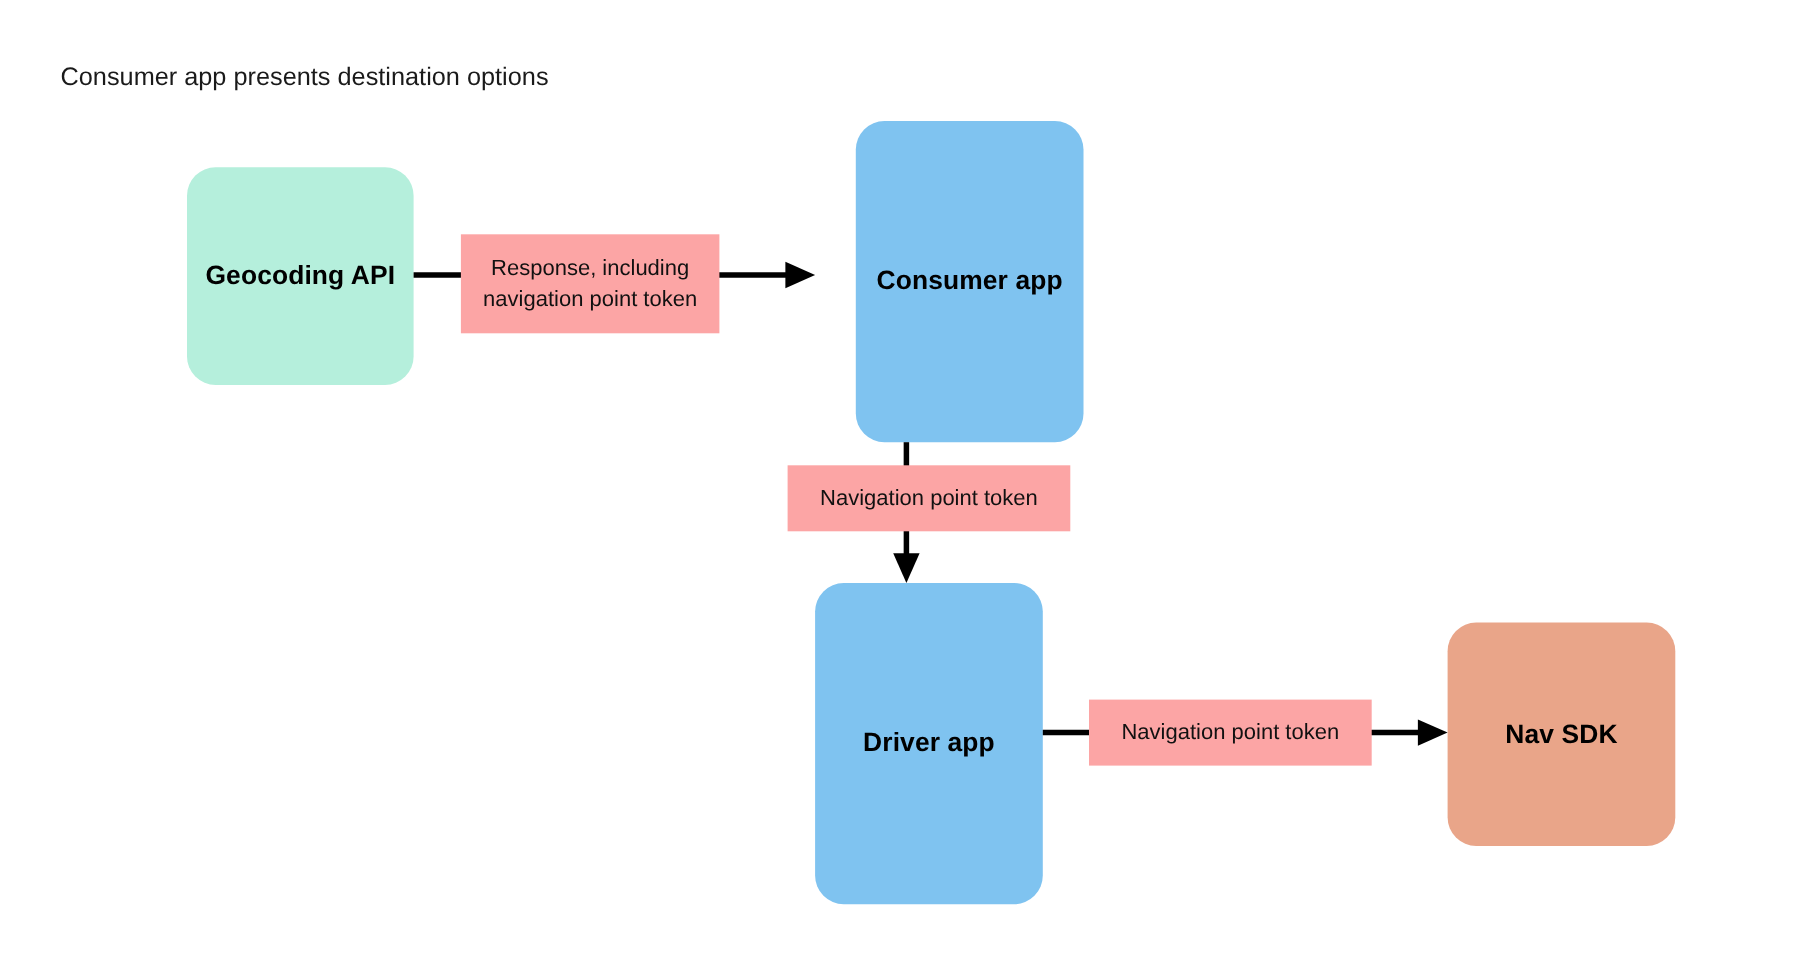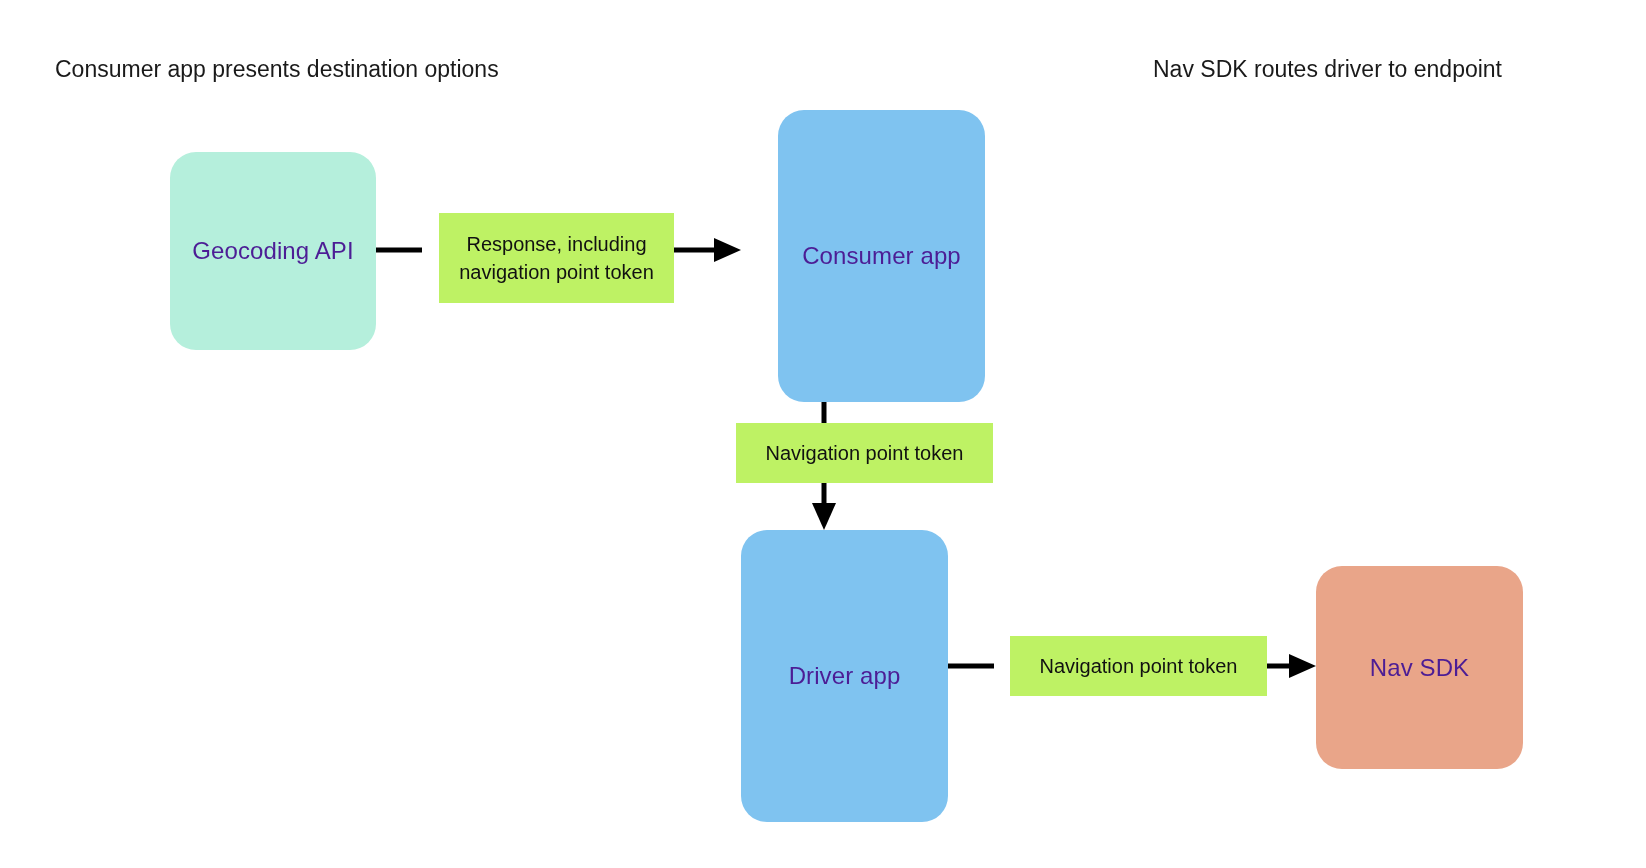--- a/index.html
+++ b/index.html
@@ -41,22 +41,22 @@
   .node {
     position: absolute;
     border-radius: 26px;
     display: flex;
     align-items: center;
     justify-content: center;
     box-sizing: border-box;
   }
   .node-label {
     font-size: 24px;
-    font-weight: 400;
-    color: #4c1d95;
+    font-weight: 700;
+    color: #000000;
     text-align: center;
     letter-spacing: 0.1px;
     white-space: nowrap;
   }
 
   #node-geocoding-api {
     left: 170px; top: 152px;
     width: 206px; height: 198px;
     background: #b5efdc;
   }
@@ -73,27 +73,26 @@
   }
   #node-nav-sdk {
     left: 1316px; top: 566px;
     width: 207px; height: 203px;
     background: #e9a589;
   }
 
   
   .edge-label {
     position: absolute;
-    background: #bef264;
+    background: #fca5a5;
     display: flex;
     align-items: center;
     justify-content: center;
     box-sizing: border-box;
     z-index: 3;
-    margin-left: 20px;
   }
   .edge-label-text {
     font-size: 20px;
     line-height: 28px;
     text-align: center;
     color: #111111;
     padding: 0 8px;
   }
   #edge-label-response {
     left: 419px; top: 213px;
@@ -123,21 +122,20 @@
     fill: none;
   }
   .arrow-head { fill: #000000; }
 </style>
 </head>
 <body>
 
 <div class="canvas">
 
   <div id="heading-0" class="col-heading">Consumer app presents destination options</div>
-  <div id="heading-2" class="col-heading">Nav SDK routes driver to endpoint</div>
 
   <svg class="edge-svg" viewBox="0 0 1646 868" xmlns="http://www.w3.org/2000/svg">
 
     <line class="edge-line" x1="376" y1="250" x2="422" y2="250"></line>
 
     <line class="edge-line" x1="650" y1="250" x2="718" y2="250"></line>
     <polygon class="arrow-head" points="741,250 714,238 714,262"></polygon>
 
     <line class="edge-line" x1="824" y1="402" x2="824" y2="427"></line>
 

